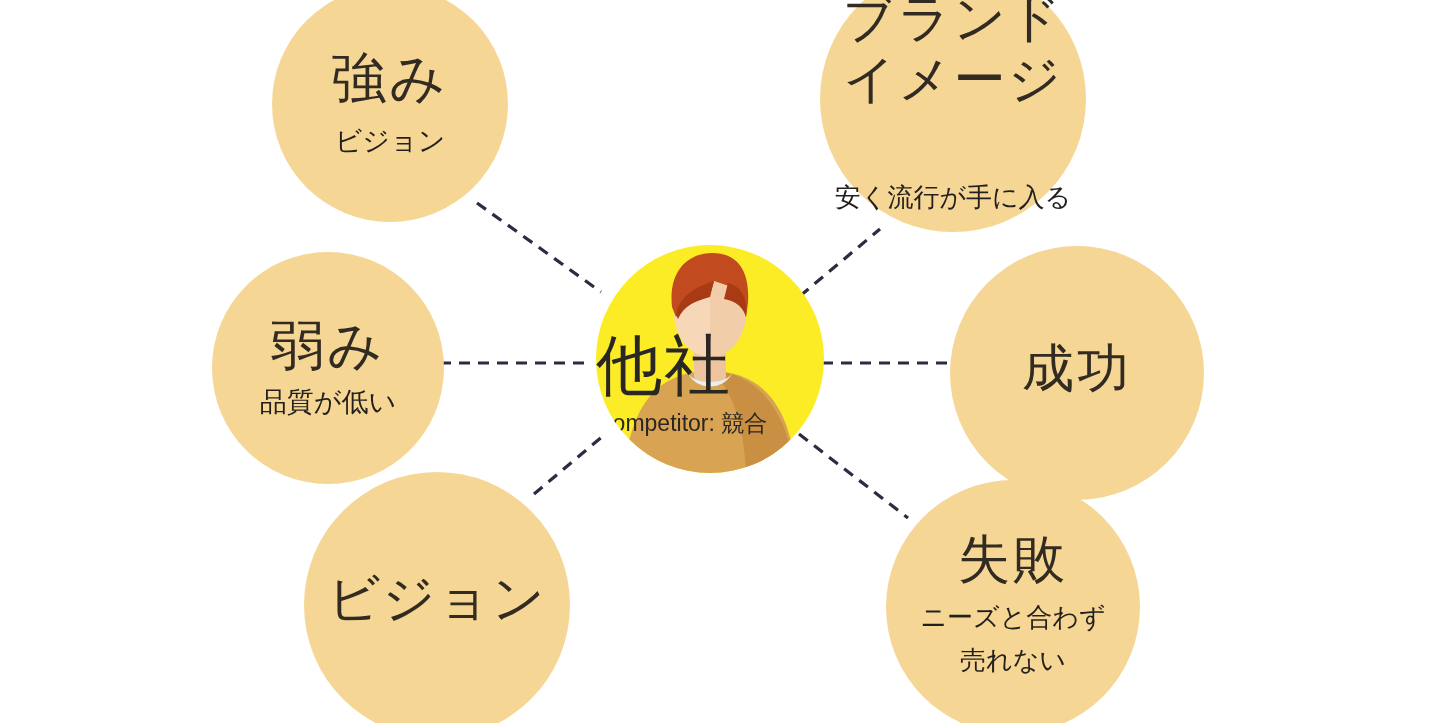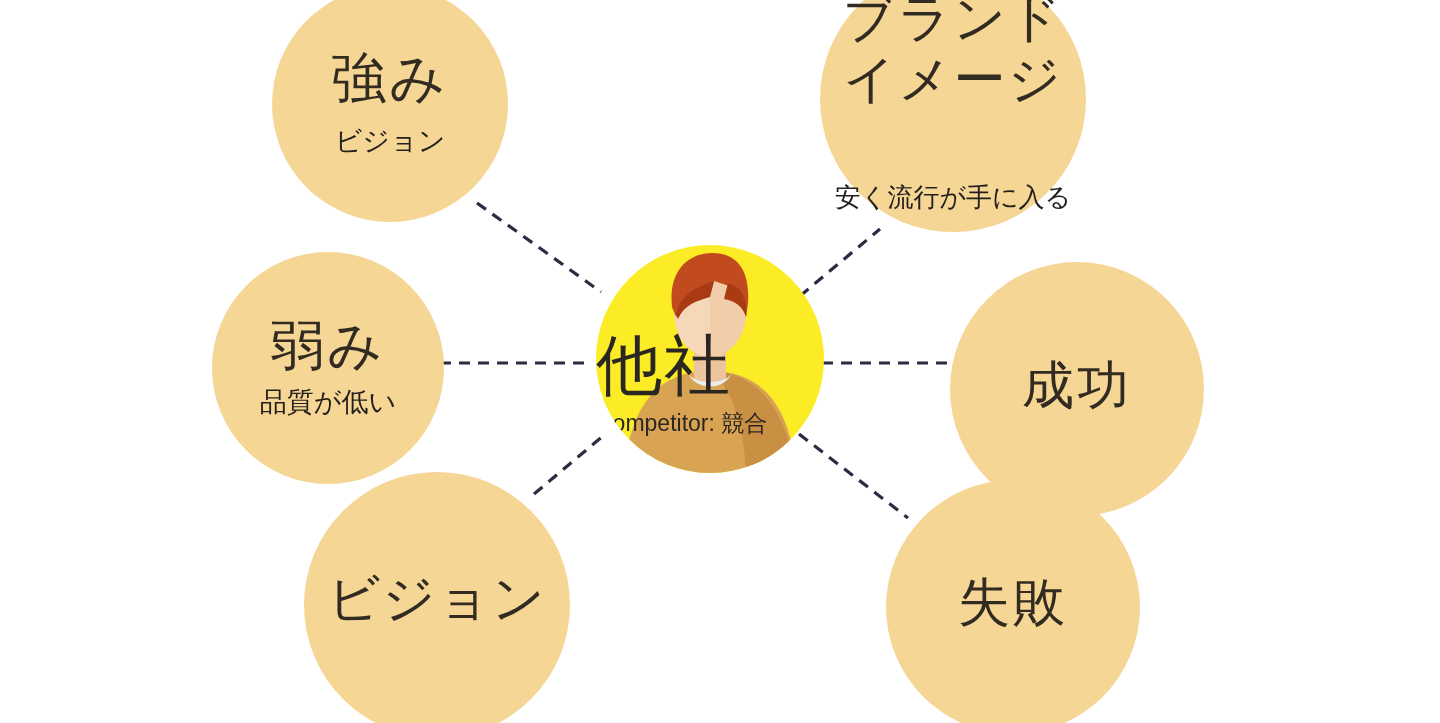--- a/index.html
+++ b/index.html
@@ -84,22 +84,22 @@
   }
 
   #bubble-weakness {
     left: 212px; top: 252px;
     width: 232px; height: 232px;
   }
   #bubble-weakness .bubble-title { font-size: 54px; margin-bottom: 12px; }
   #bubble-weakness .bubble-sub   { font-size: 27px; }
 
   #bubble-success {
-    left: 950px; top: 262px;
-    width: 254px; height: 254px;
+    left: 950px; top: 246px;
+    width: 254px; height: 254px; font-family: Liberation Serif, serif;
   }
   #bubble-success .bubble-title { font-size: 52px; margin-bottom: 8px; }
   #bubble-success .bubble-sub   { font-size: 26px; }
 
   #bubble-vision {
     left: 304px; top: 472px;
     width: 266px; height: 266px;
   }
   #bubble-vision .bubble-title { font-size: 52px; letter-spacing: 0.03em; margin-bottom: 14px; }
   #bubble-vision .bubble-sub   { font-size: 27px; }
@@ -189,20 +189,22 @@
   <div class="bubble" id="bubble-success">
     <div class="bubble-title">成功</div>
   </div>
 
   <div class="bubble" id="bubble-vision">
     <div class="bubble-title">ビジョン</div>
   </div>
 
   <div class="bubble" id="bubble-failure">
     <div class="bubble-title">失敗</div>
+    <div class="bubble-sub">ニーズと合わず
+売れない</div>
   </div>
 
   <div id="center-node">
 
     <svg id="center-avatar" viewBox="0 0 228 228">
 
       <path d="M114 126 C 62 126 34 160 28 228 L 200 228 C 194 160 166 126 114 126 Z" fill="#d9a354"></path>
 
       <path d="M114 126 C 150 126 188 150 200 228 L 150 228 C 148 176 134 140 114 126 Z" fill="#c98f43"></path>
 

